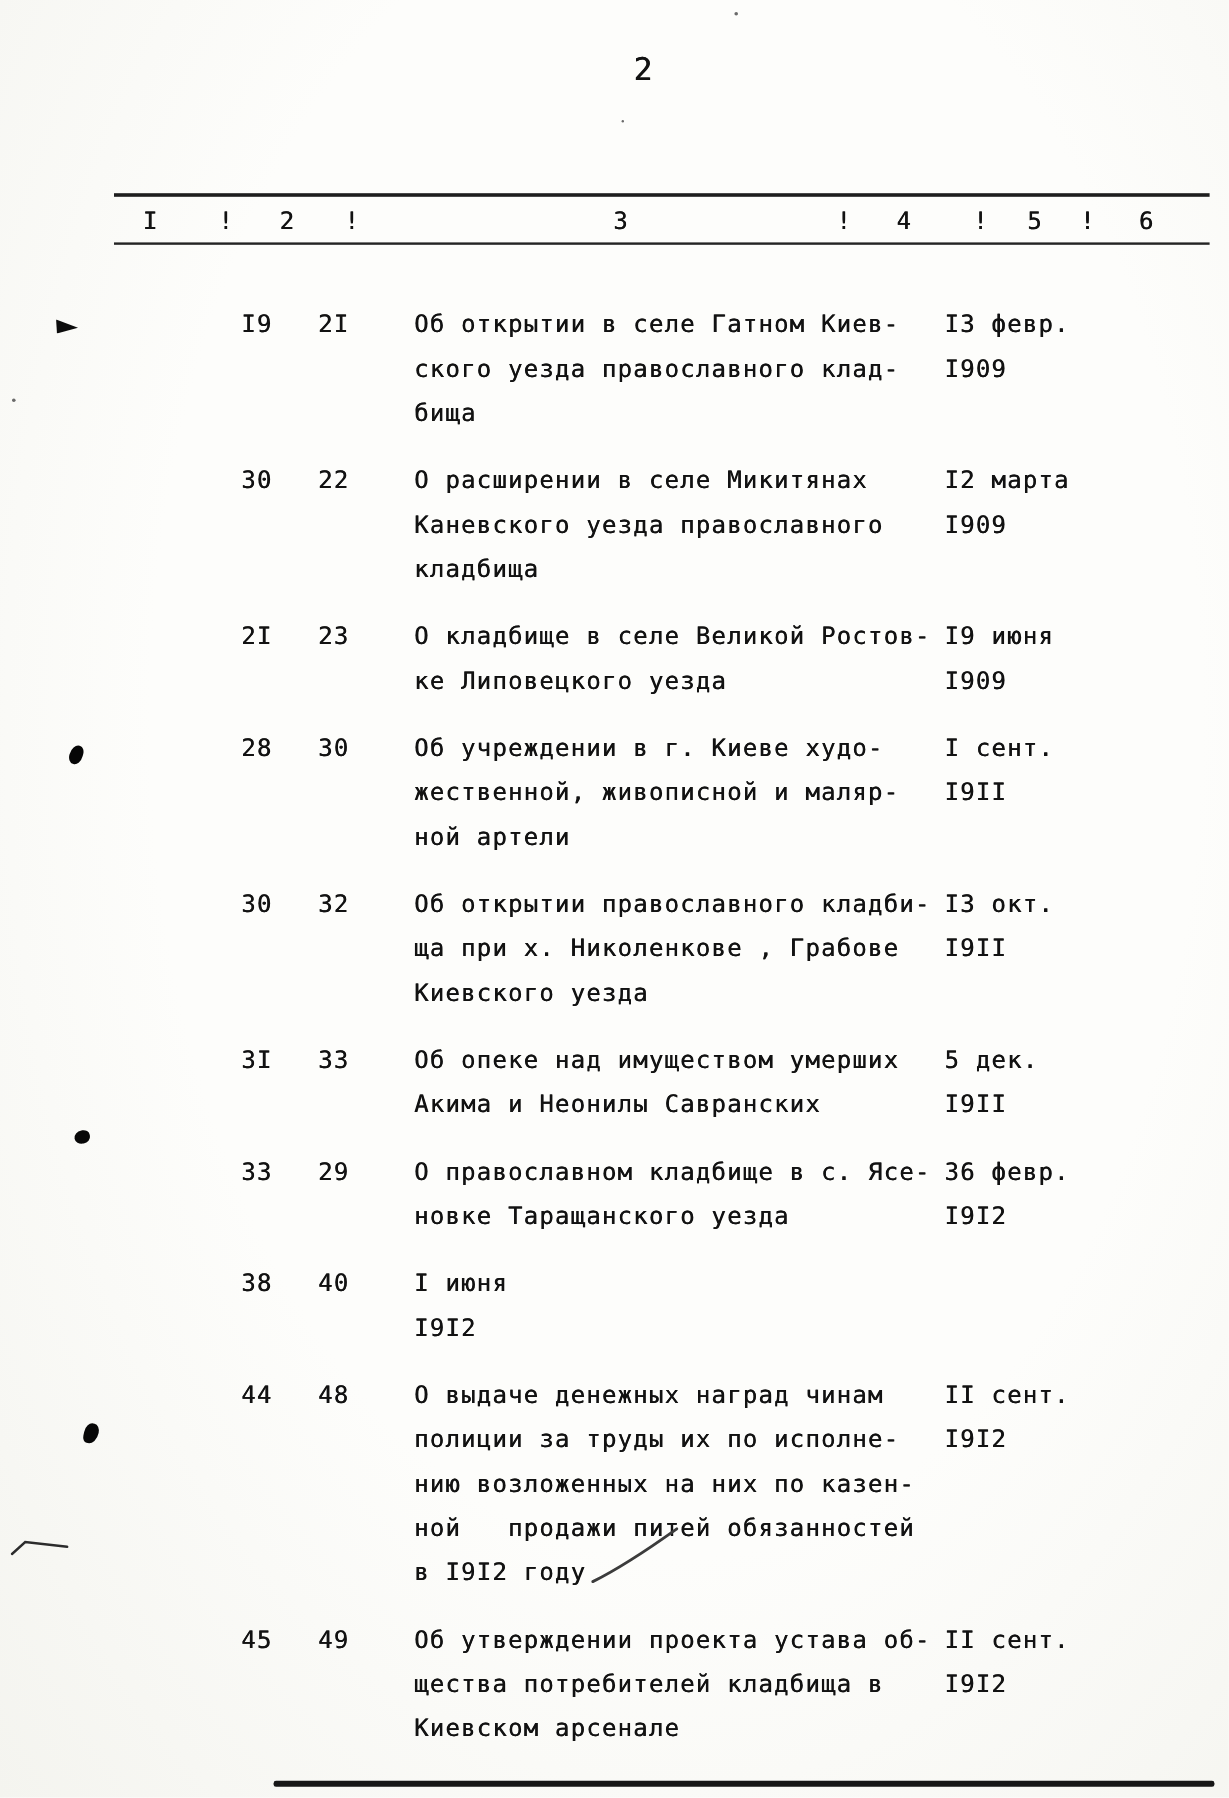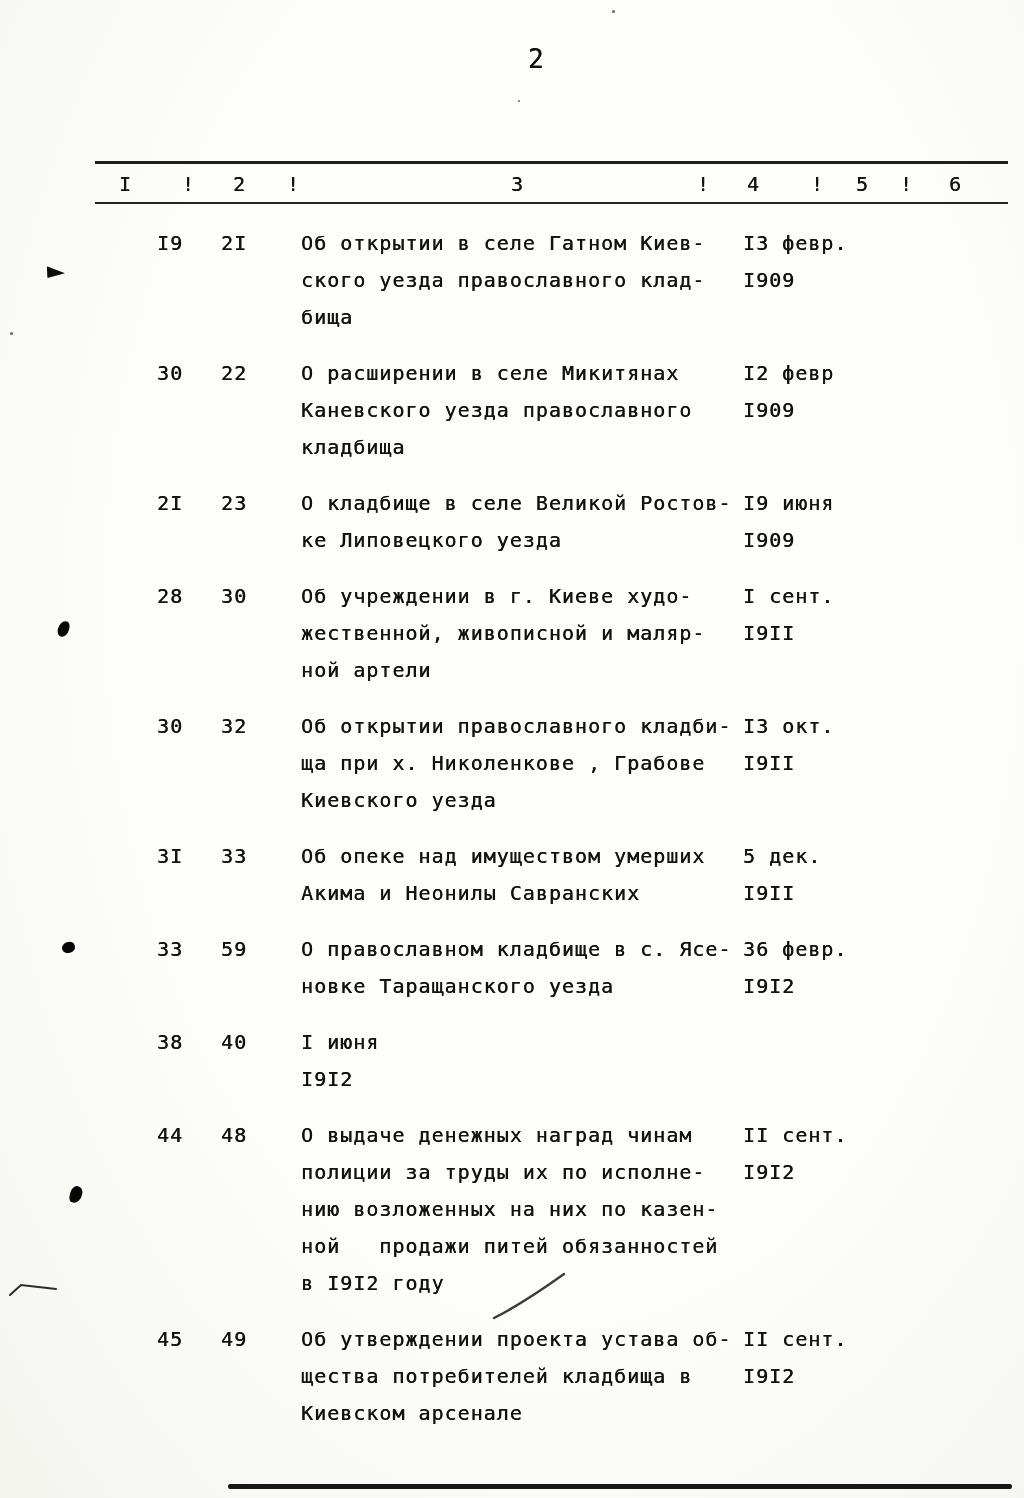--- a/index.html
+++ b/index.html
@@ -19,21 +19,21 @@
     border-top:3px solid #1e1e1e;border-bottom:2px solid #242424;
     box-sizing:border-box;
   }
   .thead span{
     position:absolute;top:3px;font-size:20px;line-height:34px;
     text-shadow:0.35px 0 0 currentColor;letter-spacing:1px;
   }
   .hc0{left:24px}.hc1{left:87px}.hc2{left:138px}.hc3{left:192px}.hc4{left:416px}
   .hc5{left:602px}.hc6{left:652px}.hc7{left:716px}.hc8{left:761px}.hc9{left:805px}.hc10{left:854px}
   
-  .rows{position:absolute;top:225px;left:0;width:920px;}
+  .rows{position:absolute;top:252px;left:0;width:920px;padding-left:44px;}
   .row{
     display:grid;grid-template-columns:64px 80px 442px auto;
     padding-left:157px;margin-bottom:19px;
     font-size:20px;line-height:37px;
   }
   .row > div{ text-shadow:0.35px 0 0 currentColor; letter-spacing:1px; }
   .c3,.c4{ white-space:pre; }
   
   .bottom-rule{
     position:absolute;left:228px;top:1484px;width:784px;height:5px;
@@ -86,21 +86,21 @@
     <div class="c4">I3 февр.
 I909</div>
   </div>
 
   <div class="row">
     <div class="c1">30</div>
     <div class="c2">22</div>
     <div class="c3">О расширении в селе Микитянах
 Каневского уезда православного
 кладбища</div>
-    <div class="c4">I2 февр
+    <div class="c4">I2 марта
 I909</div>
   </div>
 
   <div class="row">
     <div class="c1">2I</div>
     <div class="c2">23</div>
     <div class="c3">О кладбище в селе Великой Ростов-
 ке Липовецкого уезда</div>
     <div class="c4">I9 июня
 I909</div>
@@ -130,21 +130,21 @@
     <div class="c1">3I</div>
     <div class="c2">33</div>
     <div class="c3">Об опеке над имуществом умерших
 Акима и Неонилы Савранских</div>
     <div class="c4">5 дек.
 I9II</div>
   </div>
 
   <div class="row">
     <div class="c1">33</div>
-    <div class="c2">59</div>
+    <div class="c2">29</div>
     <div class="c3">О православном кладбище в с. Ясе-
 новке Таращанского уезда</div>
     <div class="c4">36 февр.
 I9I2</div>
   </div>
 
   <div class="row">
     <div class="c1">38</div>
     <div class="c2">40</div>
     <div class="c4">I июня

